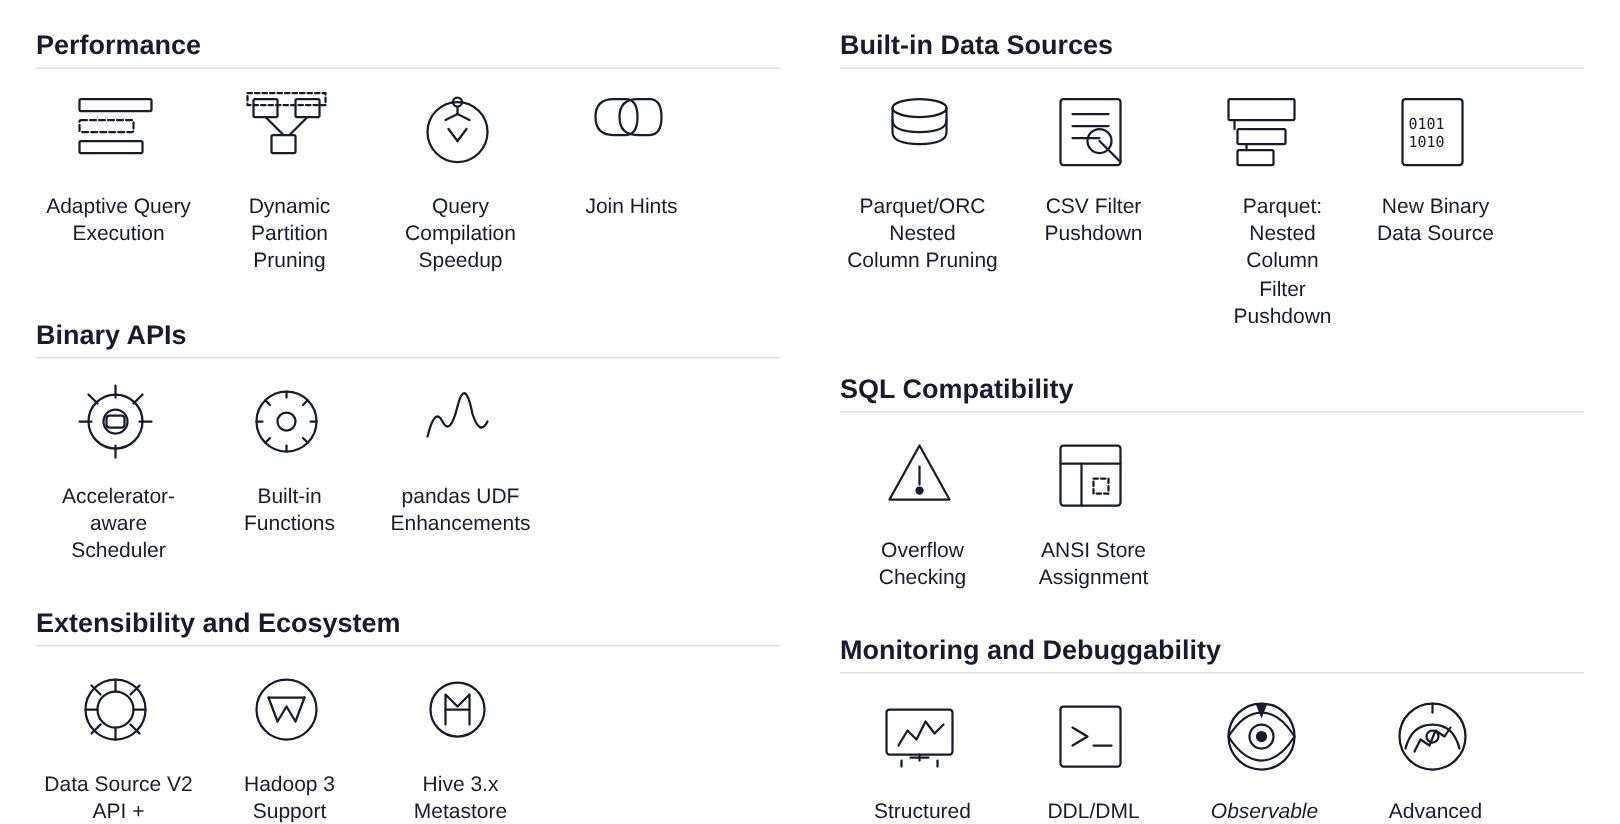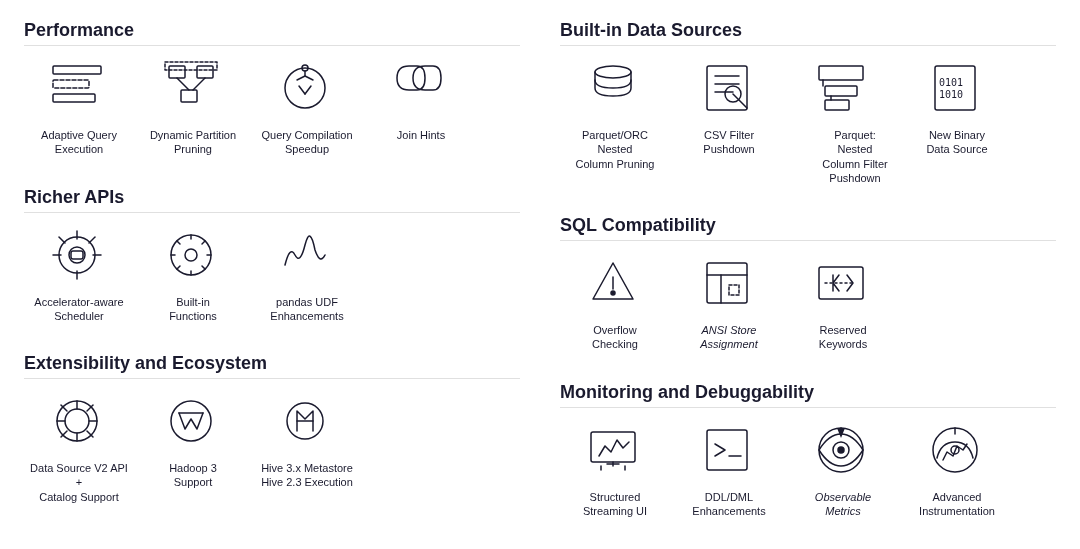--- a/index.html
+++ b/index.html
@@ -50,21 +50,21 @@
     .feature-icon svg {
       width: 60px;
       height: 60px;
       stroke: #1a1a2e;
       fill: none;
       stroke-width: 1.5;
       stroke-linecap: round;
       stroke-linejoin: round;
     }
     .feature-label {
-      font-size: 11px;
+      font-size: 14px;
       text-align: center;
       color: #1a1a2e;
       line-height: 1.3;
     }
   </style>
 </head>
 <body>
 
 <div class="page-layout">
   <div class="left-column">
@@ -115,21 +115,21 @@
               <svg viewBox="0 0 60 60">
                 <path d="M8 20 Q8 8 20 8 L28 8 Q36 8 36 20 Q36 32 28 32 L20 32 Q8 32 8 20Z"></path>
                 <path d="M24 20 Q24 8 36 8 L44 8 Q52 8 52 20 Q52 32 44 32 L36 32 Q24 32 24 20Z"></path>
               </svg>
             </div>
             <div class="feature-label" style="white-space: pre-line;">Join Hints</div>
           </div>
         </div>
       </div>
       <div class="section">
-        <div class="section-title">Richer APIs</div>
+        <div class="section-title">Binary APIs</div>
         <div class="items-row">
           <div class="feature-item">
             <div class="feature-icon">
               <svg viewBox="0 0 60 60">
                 <circle cx="30" cy="30" r="18"></circle>
                 <circle cx="30" cy="30" r="8"></circle>
                 <line x1="30" y1="6" x2="30" y2="14"></line>
                 <line x1="30" y1="46" x2="30" y2="54"></line>
                 <line x1="6" y1="30" x2="14" y2="30"></line>
                 <line x1="46" y1="30" x2="54" y2="30"></line>
@@ -288,34 +288,22 @@
           </div>
           <div class="feature-item">
             <div class="feature-icon">
               <svg viewBox="0 0 60 60">
                 <rect x="10" y="10" width="40" height="40" rx="2"></rect>
                 <line x1="10" y1="22" x2="50" y2="22"></line>
                 <line x1="24" y1="22" x2="24" y2="50"></line>
                 <path d="M32 32 L42 32 L42 42 L32 42 Z" stroke-dasharray="3 2"></path>
               </svg>
             </div>
-            <div class="feature-label" style="white-space: pre-line; font-style: italic;">ANSI Store
+            <div class="feature-label" style="white-space: pre-line;">ANSI Store
 Assignment</div>
-          </div>
-          <div class="feature-item">
-            <div class="feature-icon">
-              <svg viewBox="0 0 60 60">
-                <rect x="8" y="14" width="44" height="32" rx="2"></rect>
-                <path d="M22 22 L22 38 M28 22 L22 30 L28 38"></path>
-                <path d="M36 22 L42 30 L36 38"></path>
-                <line x1="14" y1="30" x2="44" y2="30" stroke-dasharray="2 3"></line>
-              </svg>
-            </div>
-            <div class="feature-label" style="white-space: pre-line;">Reserved
-Keywords</div>
           </div>
         </div>
       </div>
       <div class="section">
         <div class="section-title">Monitoring and Debuggability</div>
         <div class="items-row">
           <div class="feature-item">
             <div class="feature-icon">
               <svg viewBox="0 0 60 60">
                 <rect x="8" y="12" width="44" height="30" rx="2"></rect>

